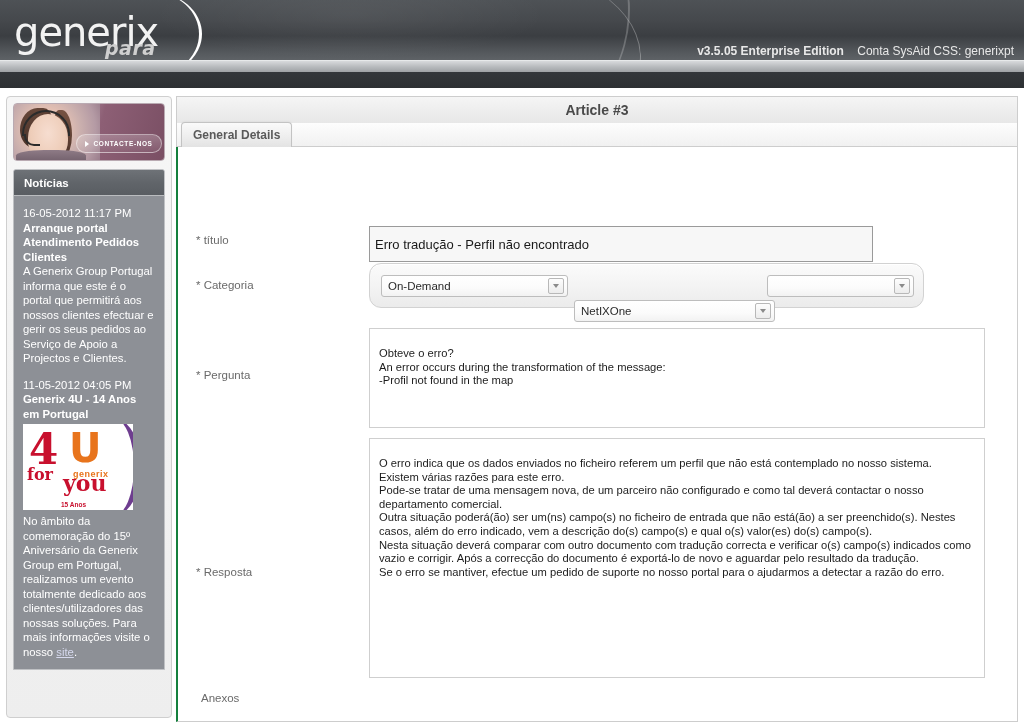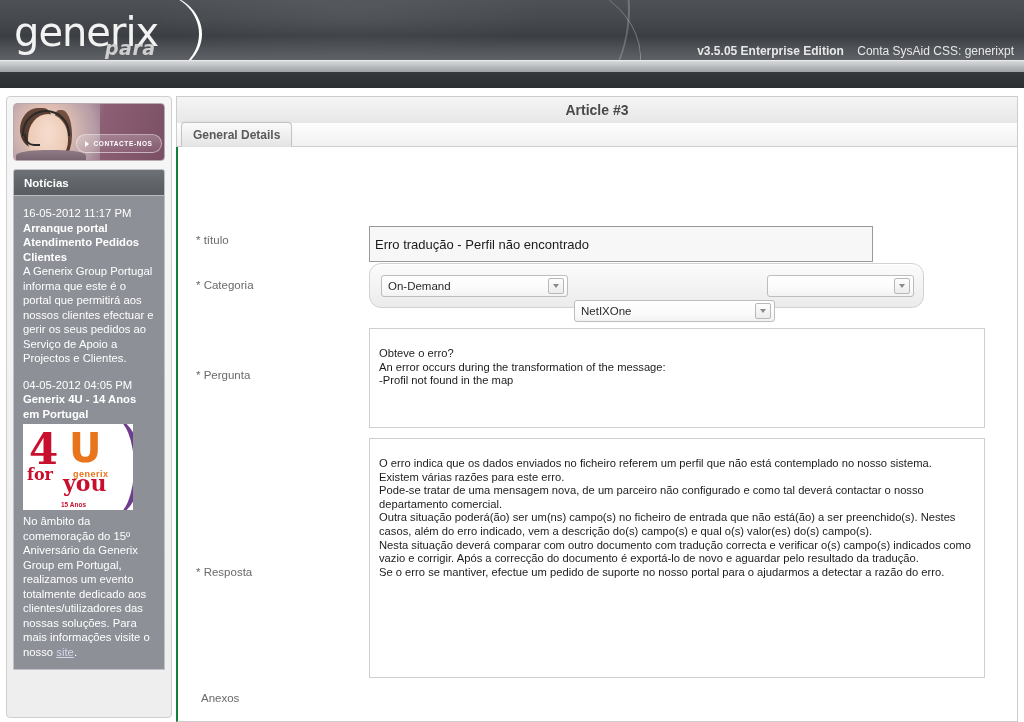--- a/index.html
+++ b/index.html
@@ -341,21 +341,21 @@
       </div>
       <div class="news-body">
 
         <div class="news-item">
           <div class="news-date">16-05-2012 11:17 PM</div>
           <div class="news-title">Arranque portal Atendimento Pedidos Clientes</div>
           <div class="news-text">A Generix Group Portugal informa que este é o portal que permitirá aos nossos clientes efectuar e gerir os seus pedidos ao Serviço de Apoio a Projectos e Clientes.</div>
         </div>
 
         <div class="news-item">
-          <div class="news-date">04-05-2012 04:05 PM</div>
+          <div class="news-date">11-05-2012 04:05 PM</div>
           <div class="news-title">Generix 4U - 14 Anos em Portugal</div>
 
           <div class="logo4u">
             <div class="l4u-swoosh"></div>
             <div class="l4u-four">4</div>
             <div class="l4u-u">U</div>
             <div class="l4u-generix">generix</div>
             <div class="l4u-for">for</div>
             <div class="l4u-you">you</div>
             <div class="l4u-anos">15 Anos</div>

